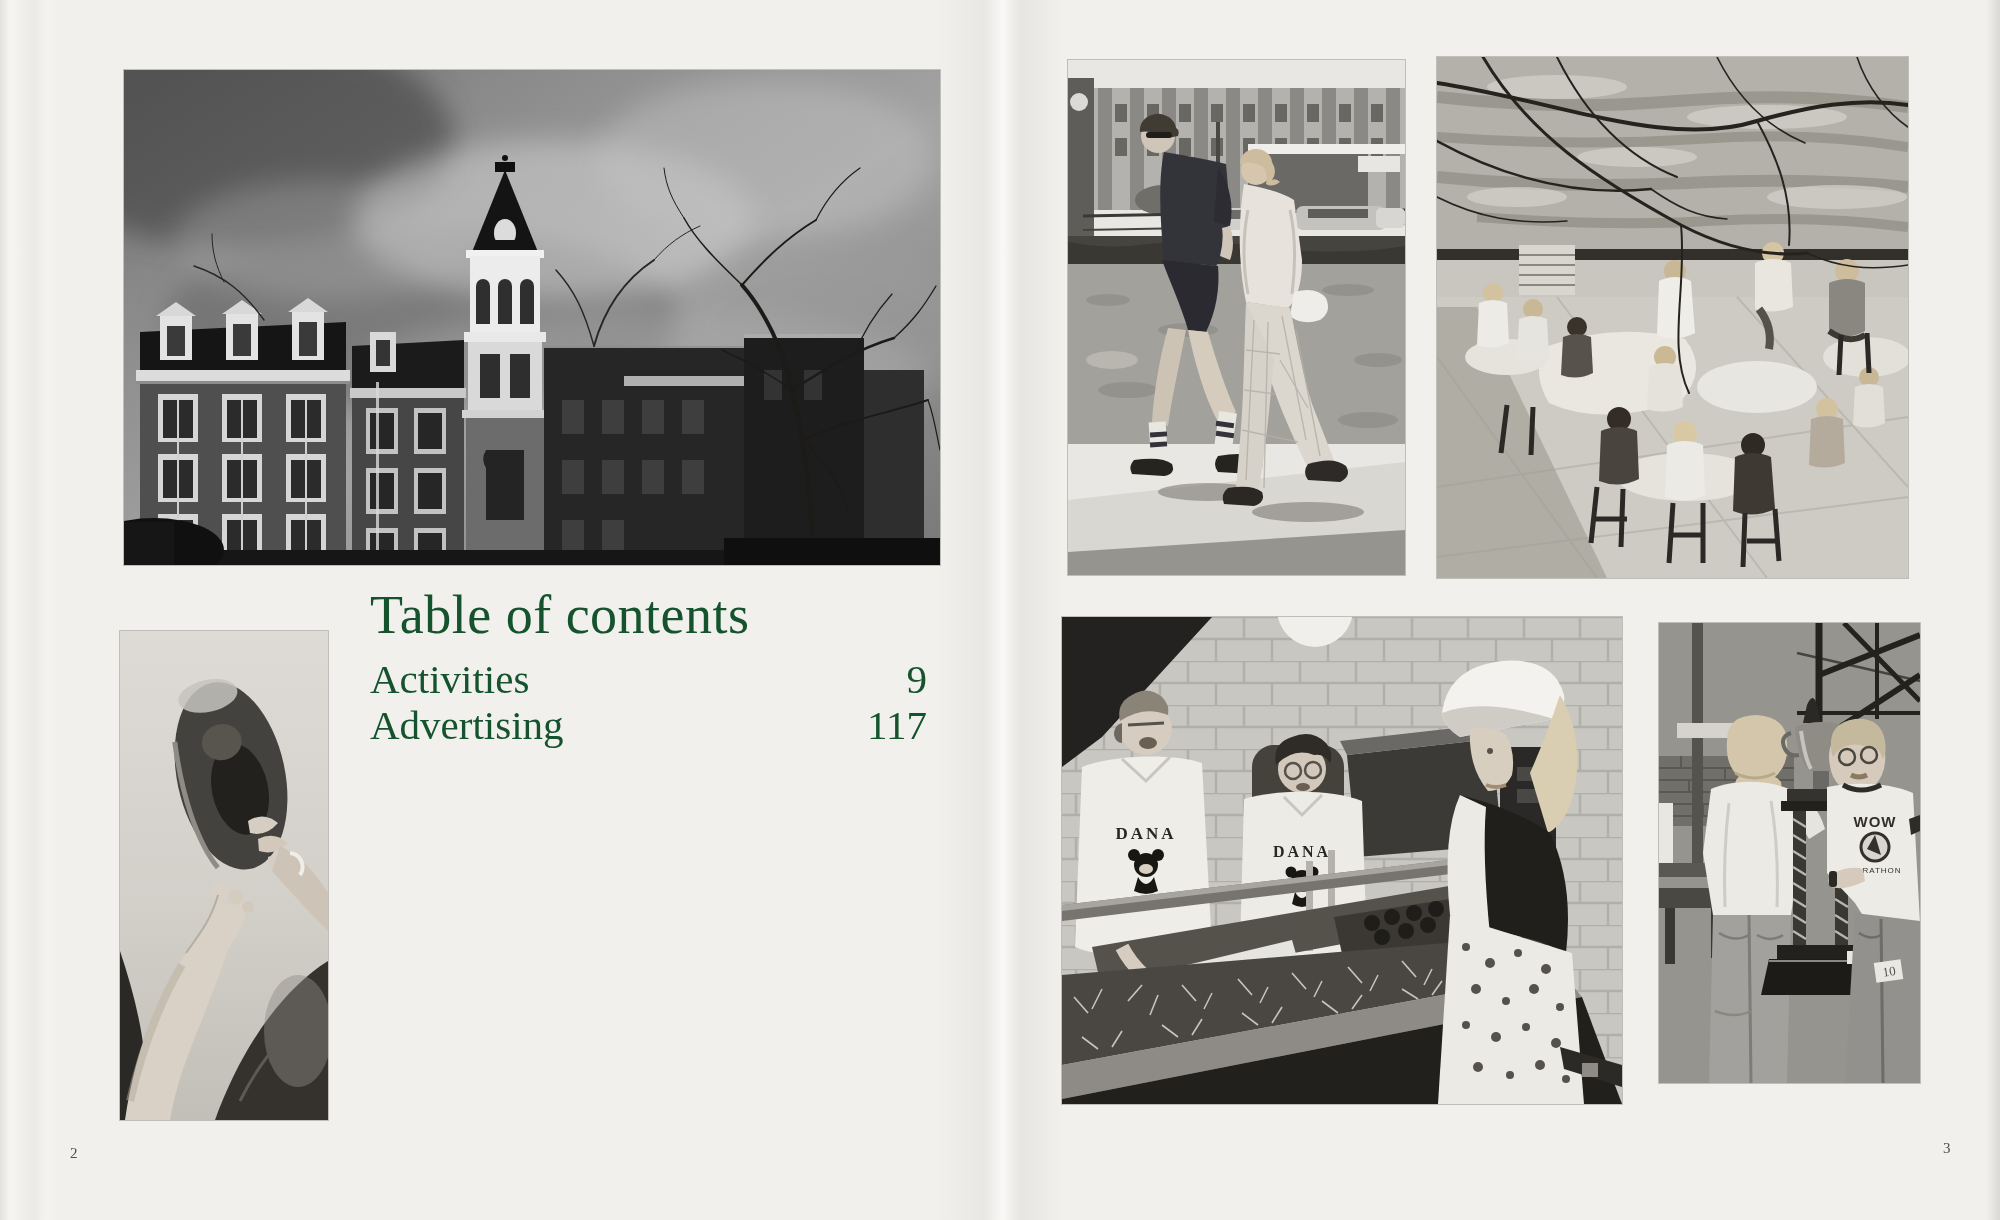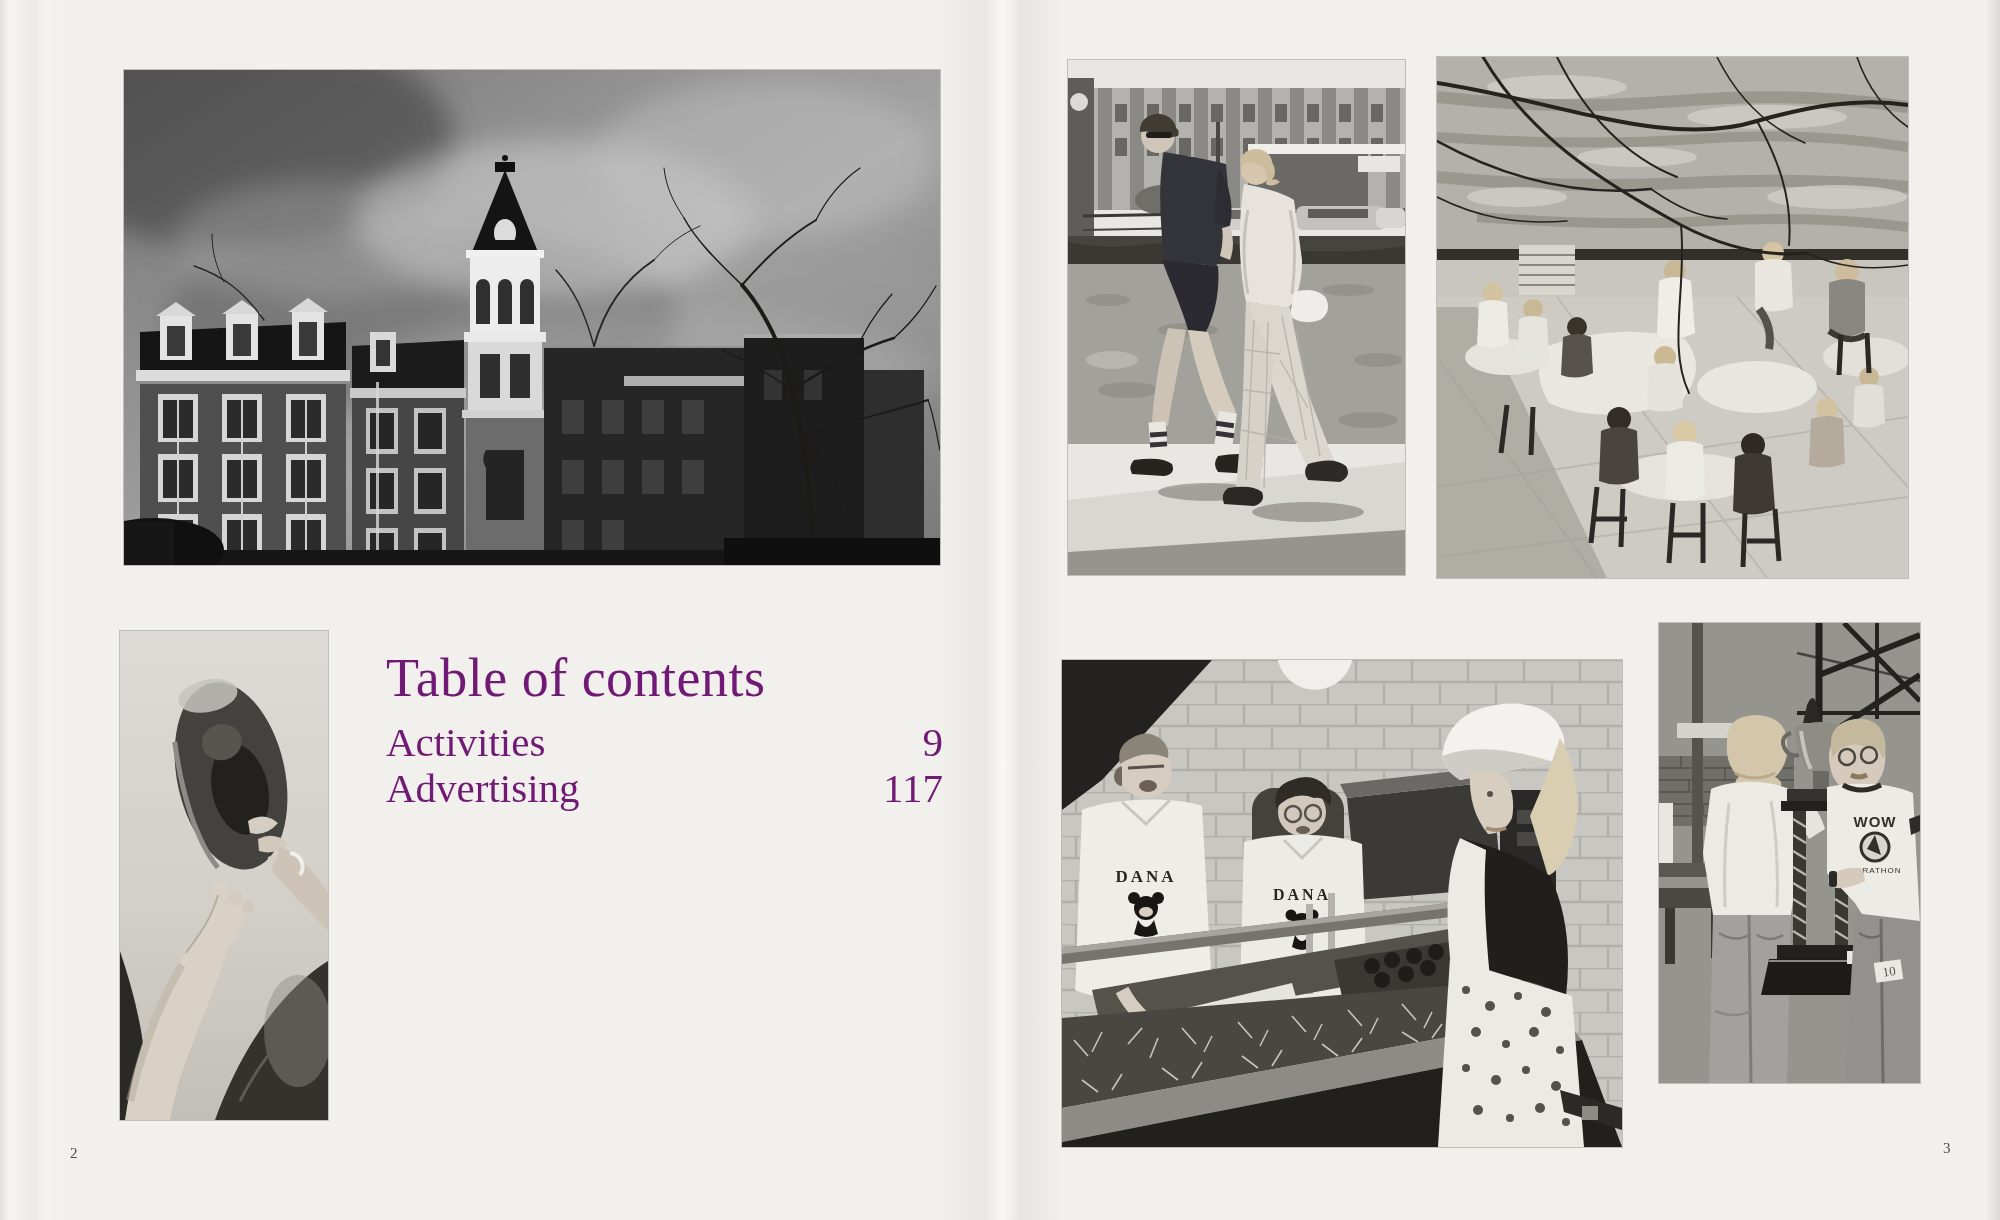--- a/index.html
+++ b/index.html
@@ -11,21 +11,21 @@
   
   .edge-left{position:absolute;left:0;top:0;width:60px;height:1220px;
     background:linear-gradient(90deg,#e3e1dd 0,#f6f5f2 10px,#eceae6 34px,#f4f3f0 46px,#f2f0ec 60px);}
   .gutter{position:absolute;left:935px;top:0;width:130px;height:1220px;
     background:linear-gradient(90deg,rgba(0,0,0,0) 0,rgba(0,0,0,0.035) 38%,rgba(255,255,255,0.55) 52%,rgba(0,0,0,0.045) 66%,rgba(0,0,0,0) 100%);}
   .edge-right{position:absolute;right:0;top:0;width:14px;height:1220px;
     background:linear-gradient(270deg,#dbd9d5 0,rgba(0,0,0,0) 100%);}
   .photo{position:absolute;outline:1px solid rgba(40,38,34,.25);background:#cfcdc8;}
   .photo svg{display:block;width:100%;height:100%;}
 
-  .toc{position:absolute;left:370px;top:651px;width:557px;color:#701a75;margin-left:16px;}
+  .toc{position:absolute;left:370px;top:588px;width:557px;color:#14532d;}
   .toc-title{margin:0 0 15px 0;font-weight:400;font-size:54px;line-height:54px;letter-spacing:0.5px;}
   .toc-row{display:flex;justify-content:space-between;align-items:baseline;
     font-size:41px;line-height:45.8px;}
   .toc-row .num{text-align:right;}
 
   .folio{position:absolute;font-size:15px;color:#4e4c49;}
   .folio-left{left:70px;top:1145px;}
   .folio-right{left:1943px;top:1140px;}
 </style>
 </head>
@@ -496,21 +496,21 @@
         <path d="M320,64 C340,100 356,140 352,188" stroke-width="2"></path>
         <path d="M214,132 C240,150 260,160 290,162" stroke-width="1.6"></path>
         <path d="M0,140 C40,160 80,168 130,164" stroke-width="1.6"></path>
         <path d="M370,196 C400,210 430,214 471,208" stroke-width="1.6"></path>
         <path d="M280,0 C300,40 330,70 368,86" stroke-width="1.6"></path>
         <path d="M420,0 C430,30 450,56 471,70" stroke-width="1.6"></path>
       </g>
     </svg>
   </div>
 
-  <div class="photo" style="left:1062px;top:660px;width:560px;height:487px;">
+  <div class="photo" style="left:1062px;top:617px;width:560px;height:487px;">
     <svg viewBox="0 0 560 487">
       <defs>
         <pattern id="brick" width="56" height="44" patternUnits="userSpaceOnUse">
           <rect width="56" height="44" fill="#c9c7c2"></rect>
           <g stroke="#b1afa9" stroke-width="2.5">
             <line x1="0" y1="0" x2="56" y2="0"></line>
               <line x1="0" y1="22" x2="56" y2="22"></line>
             <line x1="14" y1="0" x2="14" y2="22"></line>
               <line x1="42" y1="22" x2="42" y2="44"></line>
           </g>

